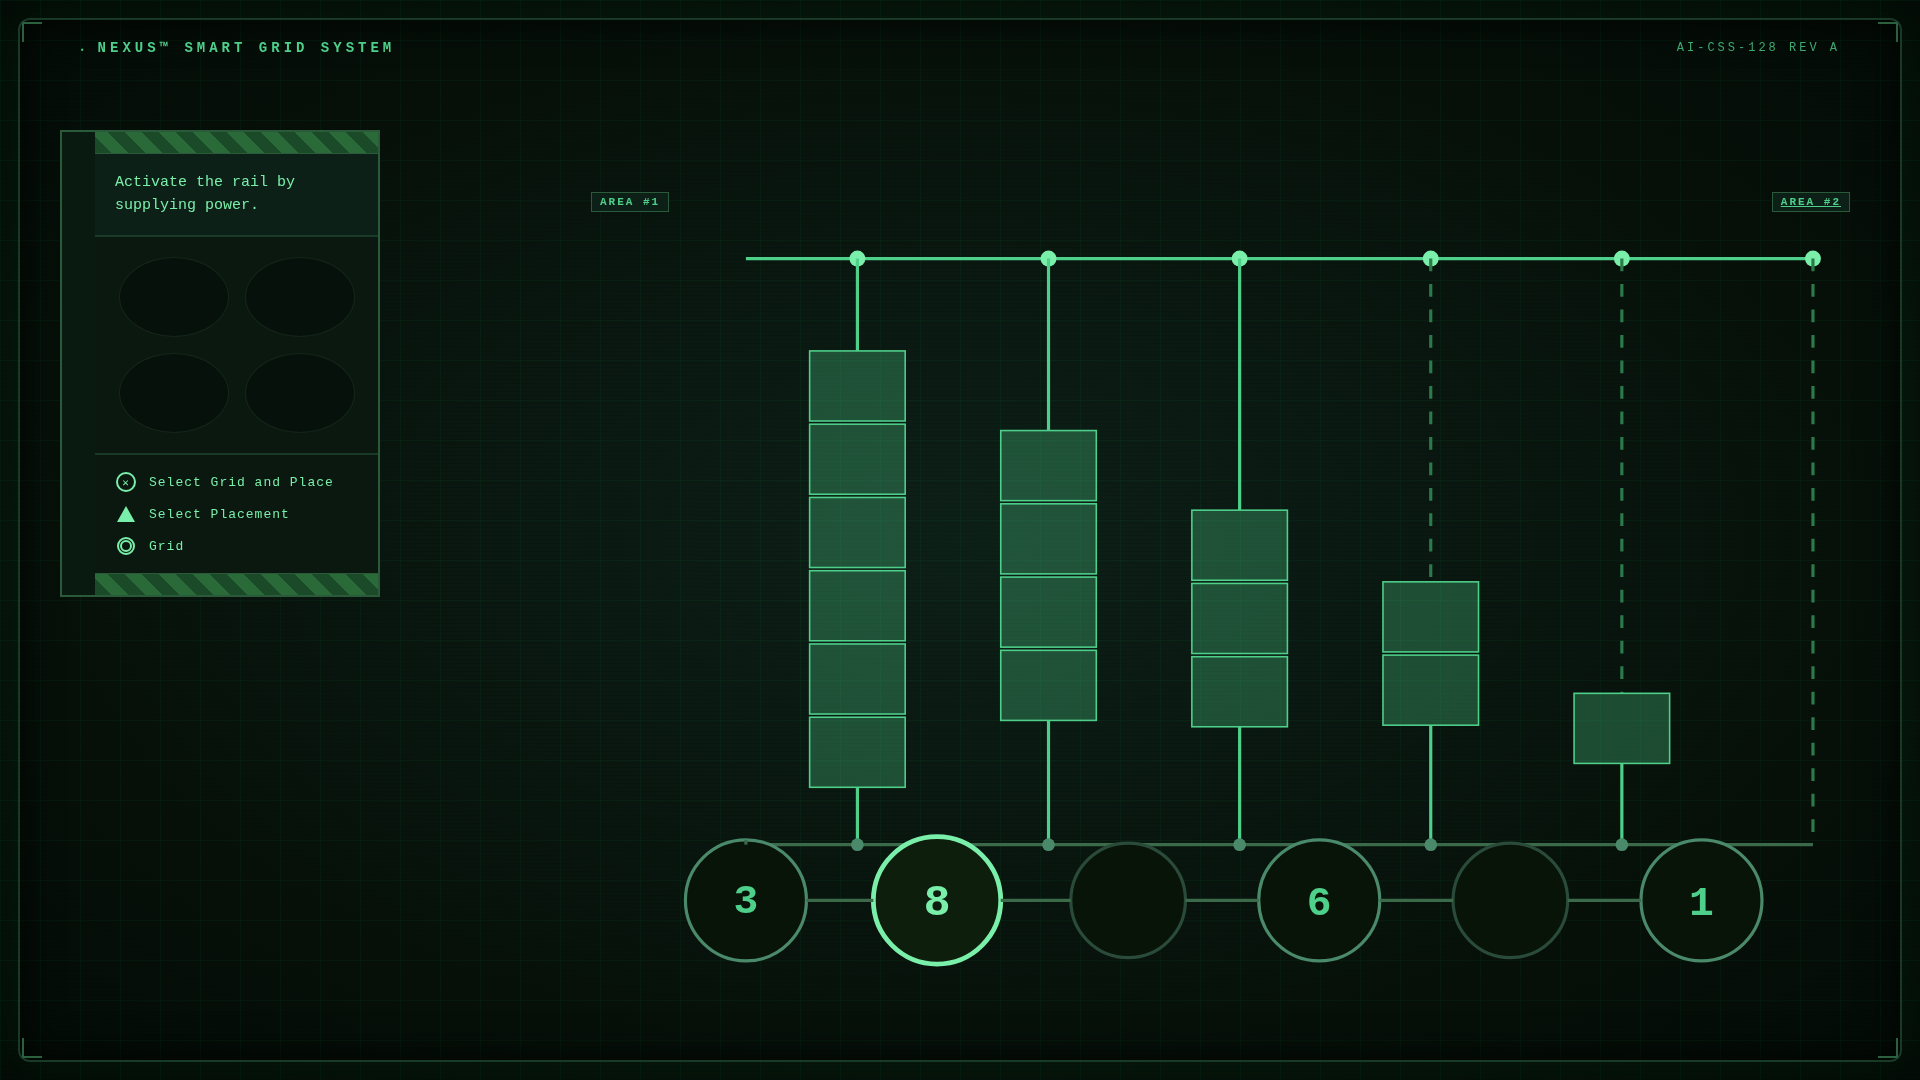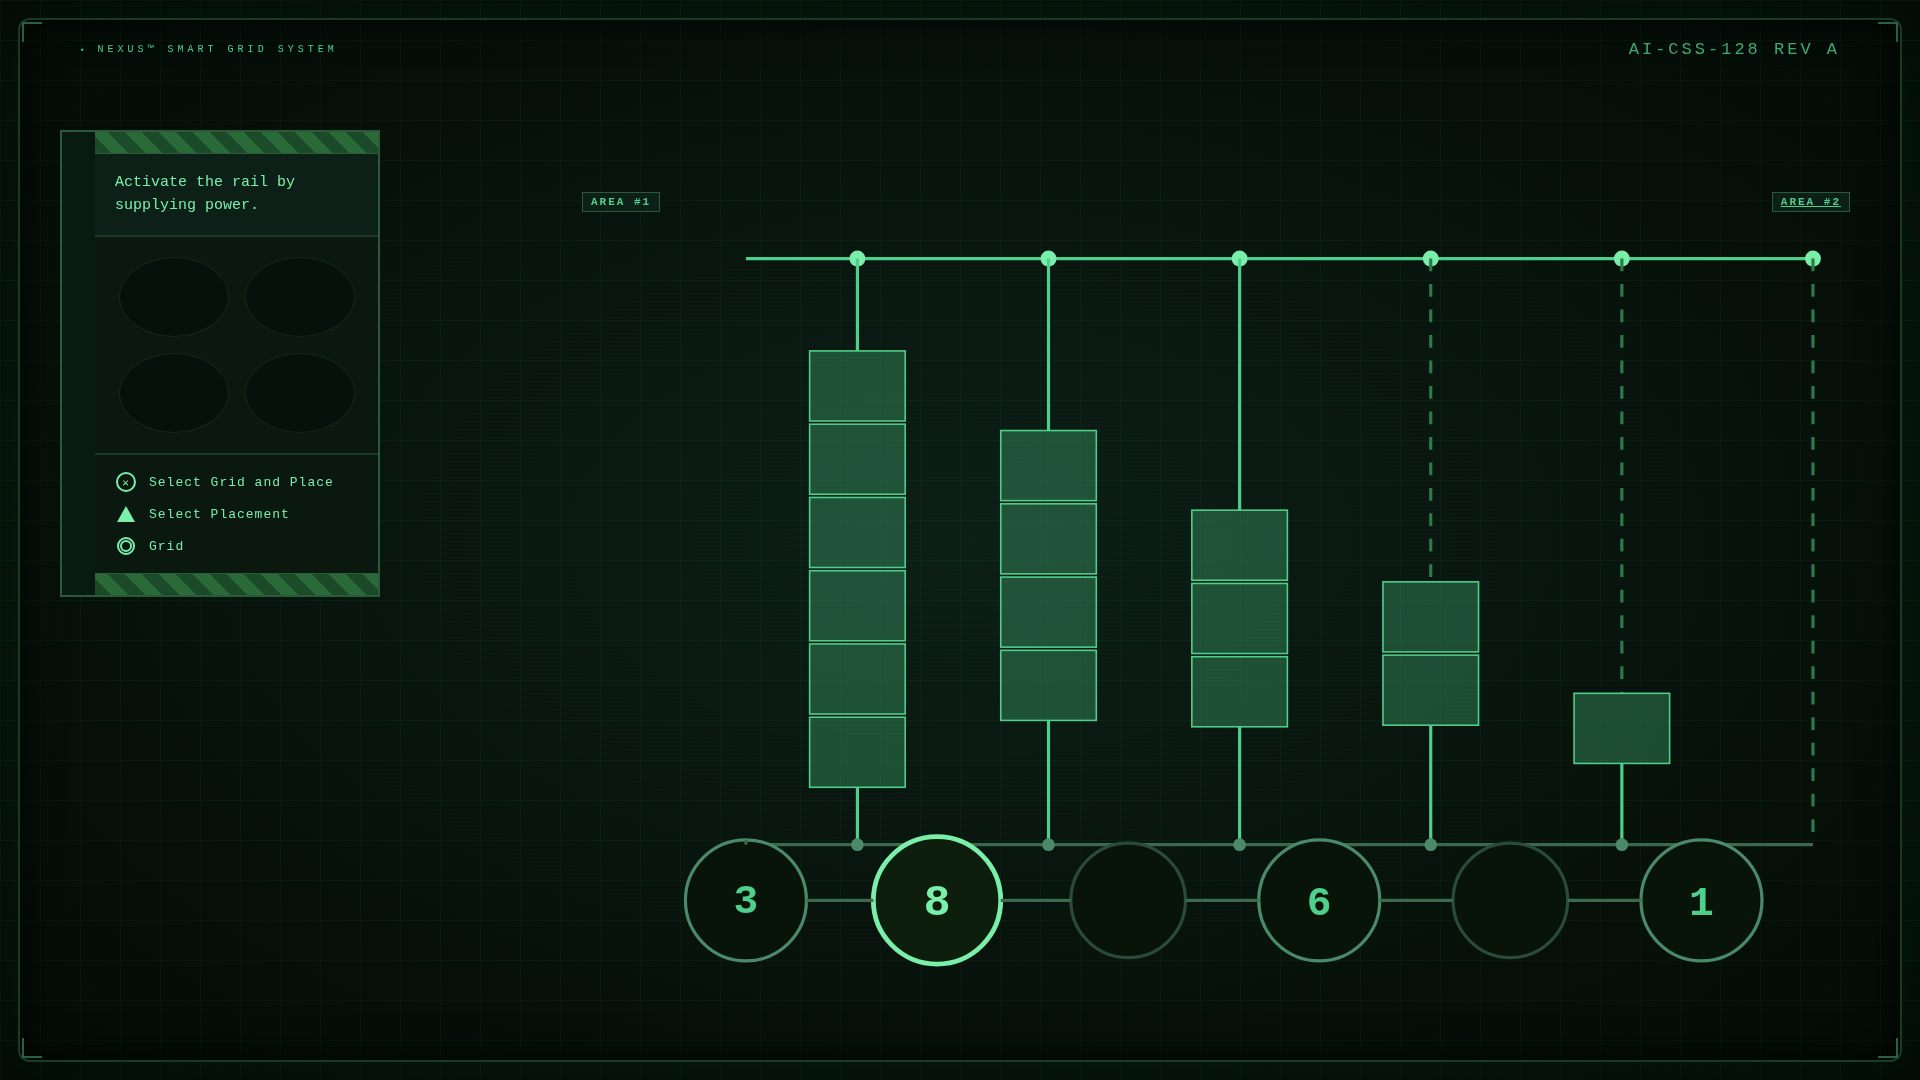--- a/index.html
+++ b/index.html
@@ -60,34 +60,34 @@
       left: 0;
       right: 0;
       display: flex;
       justify-content: space-between;
       align-items: center;
       padding: 0 80px;
     }
 
     .header-title {
       color: #4ecf8a;
-      font-size: 10px;
+      font-size: 14px;
       letter-spacing: 4px;
       text-transform: uppercase;
-      font-weight: normal;
+      font-weight: bold;
     }
 
     .header-title::before {
       content: '▪ ';
       font-size: 8px;
     }
 
     .header-code {
       color: #4ecf8a;
-      font-size: 17px;
+      font-size: 12px;
       letter-spacing: 3px;
       opacity: 0.8;
       text-align: right;
     }
 
     
     .left-panel {
       position: absolute;
       top: 130px;
       left: 60px;
@@ -252,21 +252,21 @@
       font-size: 11px;
       letter-spacing: 2px;
       background: #0d2018;
       border: 1px solid #2a5a3a;
       padding: 3px 8px;
       font-weight: bold;
     }
 
     .area-label-1 {
       top: 72px;
-      left: 122px;
+      left: 131px;
     }
 
     .area-label-2 {
       top: 72px;
       right: 10px;
       text-decoration: underline;
     }
 
     
     .scanlines {

